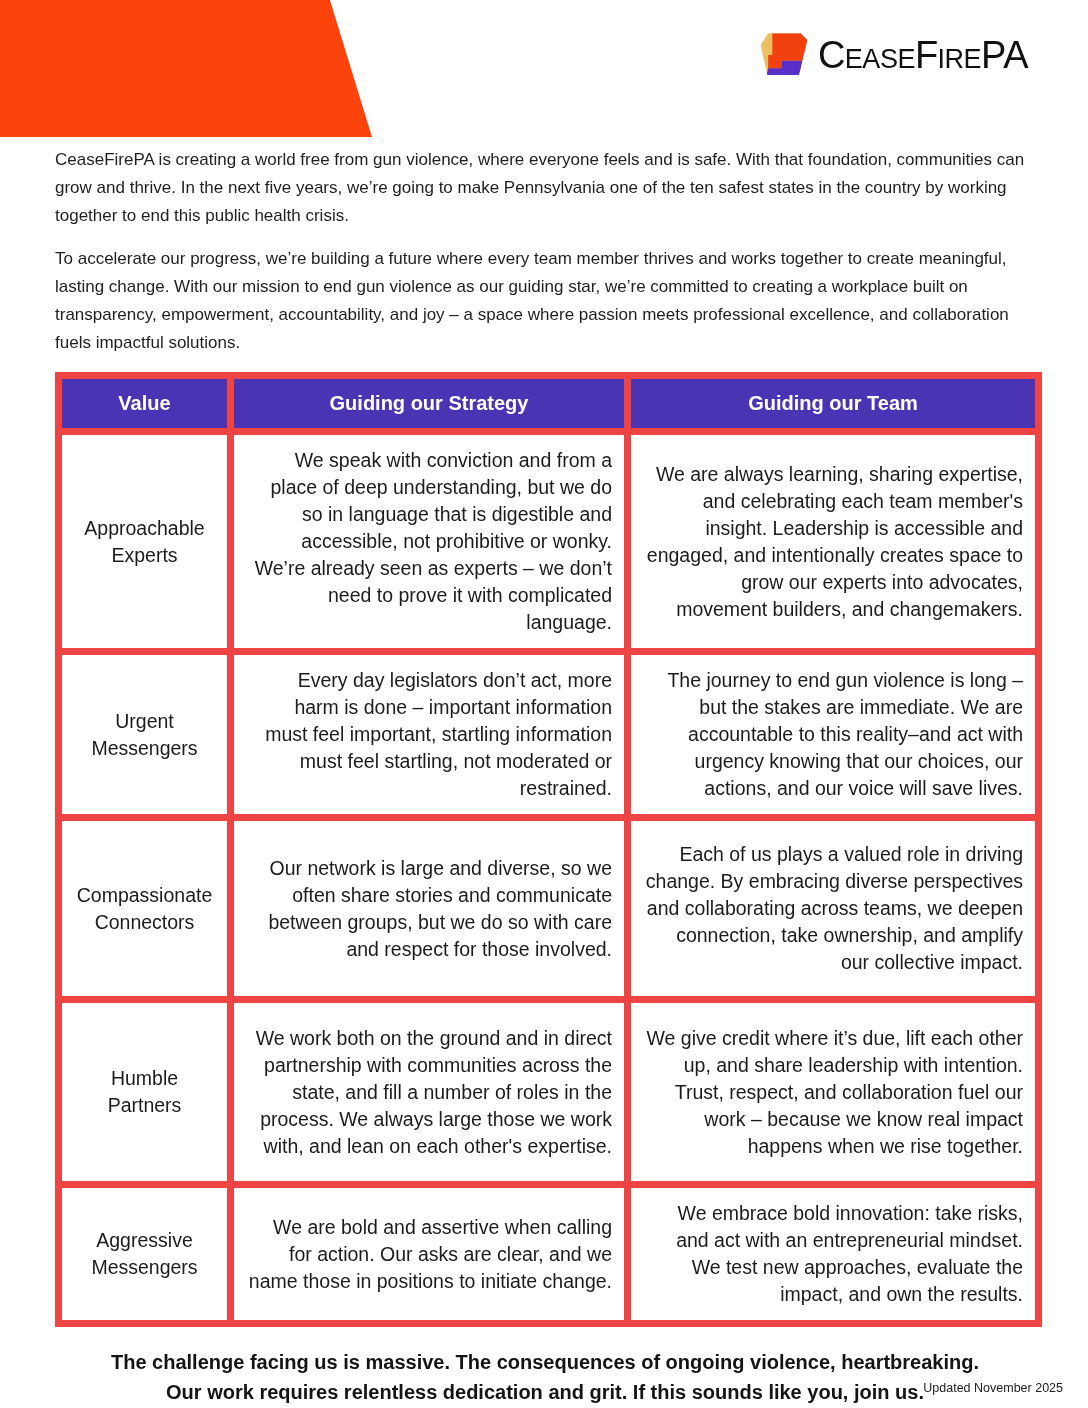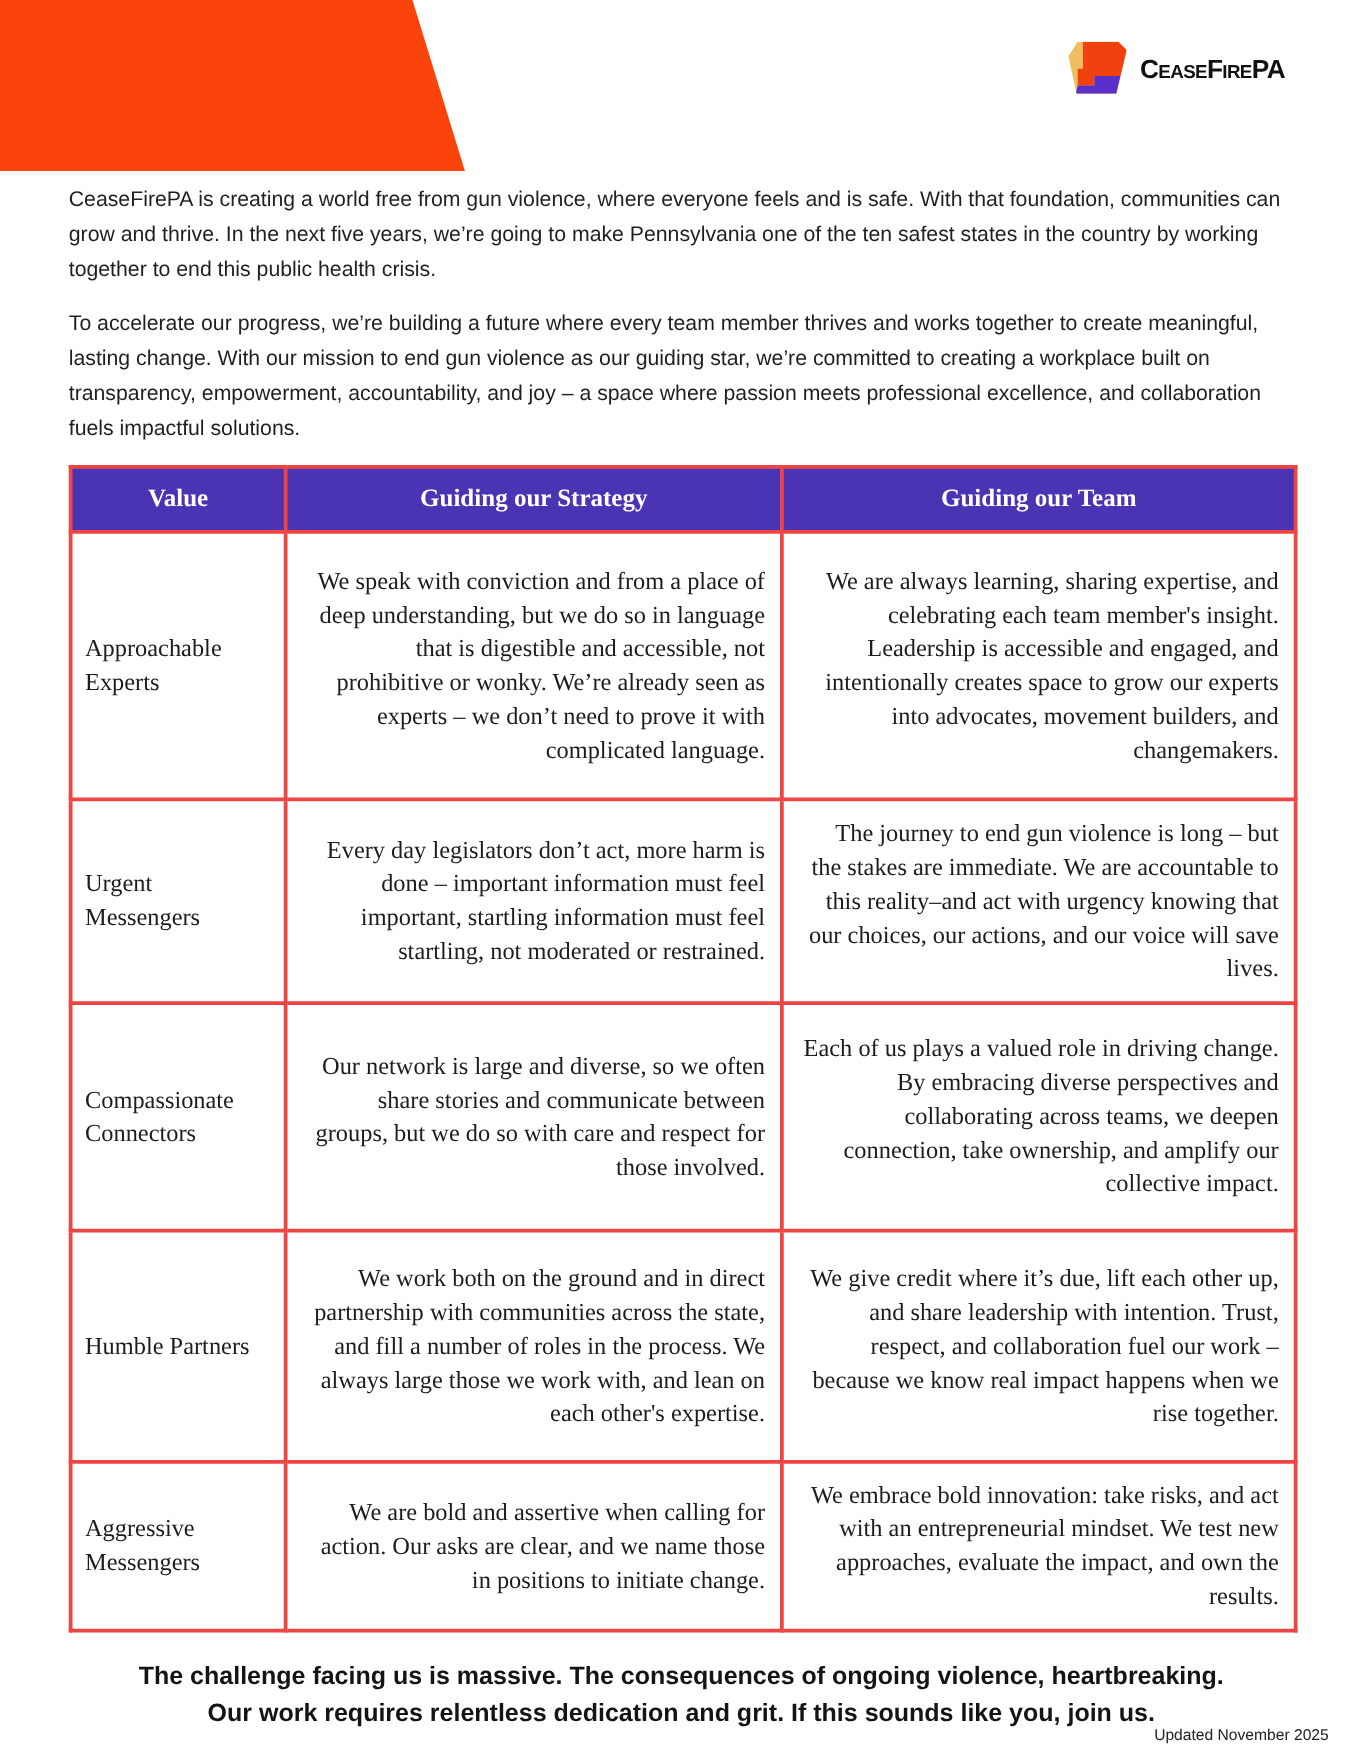--- a/index.html
+++ b/index.html
@@ -29,22 +29,22 @@
   }
   .logo-row {
     display: flex;
     align-items: center;
     justify-content: flex-end;
     gap: 9px;
   }
   .logo-icon { width: 50px; height: 54px; display: block; }
   .wordmark {
     font-variant: small-caps;
-    font-weight: bold;
-    font-size: 21px;
+    font-weight: normal;
+    font-size: 38px;
     letter-spacing: -0.5px;
     color: #111111;
     line-height: 1;
     text-align: right;
   }
   .title {
     margin: 10px 0 0 0;
     font-size: 42px;
     font-weight: bold;
     letter-spacing: -1px;
@@ -63,37 +63,37 @@
     font-size: 17px;
     line-height: 28px;
     color: #1f1f1f;
   }
   table.values {
     width: 980px;
     border-collapse: collapse;
     table-layout: fixed;
     margin-top: 13px;
   }
-  table.values th, table.values td { border: 3px solid #ef4444; font-family: Liberation Serif, serif; }
+  table.values th, table.values td { border: 7px solid #ef4444; }
   table.values th {
     background: #4b34b4;
     color: #ffffff;
     font-size: 20px;
     font-weight: bold;
     padding: 13px 8px;
     text-align: center;
   }
   table.values td {
     font-size: 19.5px;
     line-height: 27px;
     vertical-align: middle;
     color: #1c1c1c;
     background: #ffffff;
   }
-  td.cell-value { text-align: left; padding: 8px 10px; }
+  td.cell-value { text-align: center; padding: 8px 10px; }
   td.cell-text { text-align: right; padding: 12px 12px 12px 14px; }
   tr.row-1 { height: 214px; }
   tr.row-2 { height: 163px; }
   tr.row-3 { height: 182px; }
   tr.row-4 { height: 185px; }
   tr.row-5 { height: 133px; }
   .footer {
     margin-top: 20px;
     text-align: center;
     font-weight: bold;

